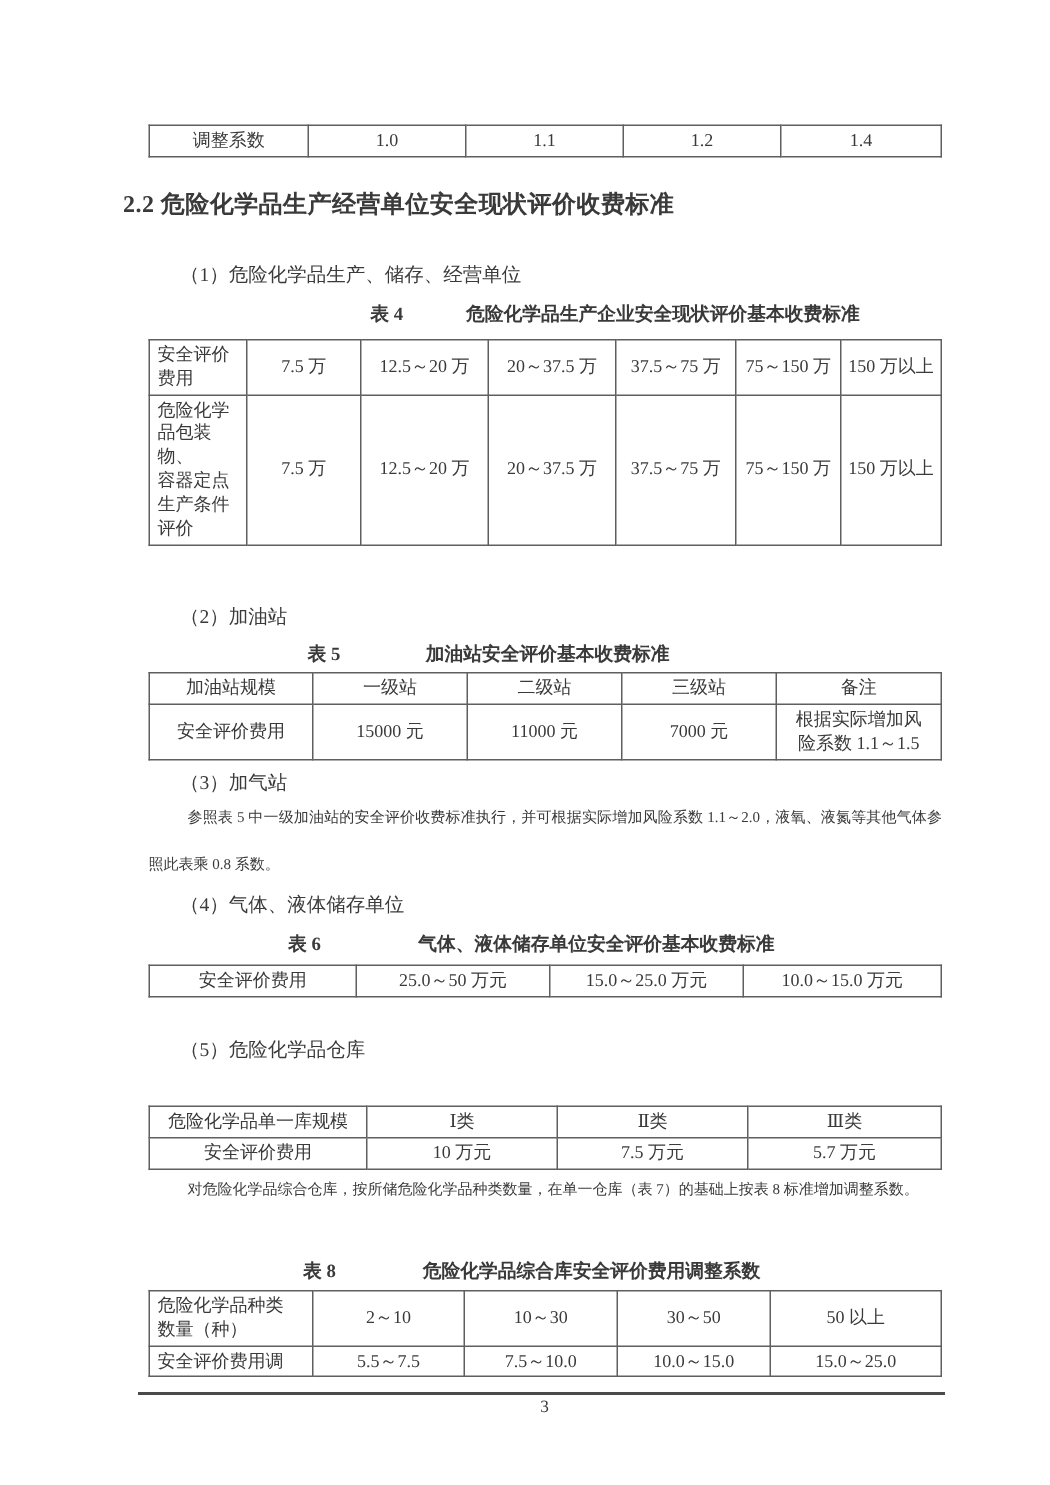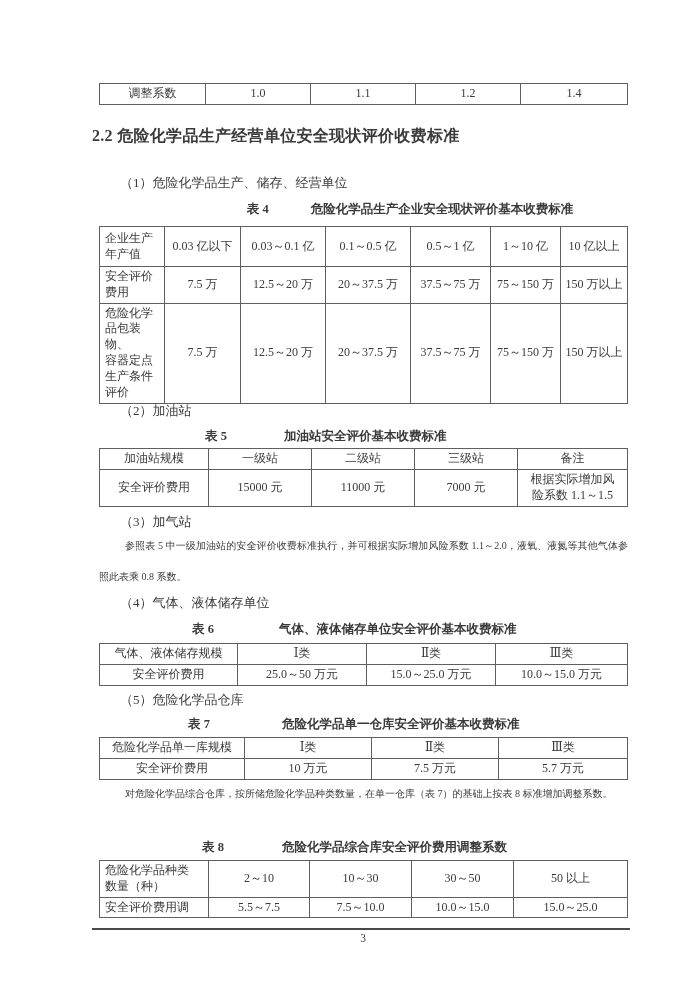--- a/index.html
+++ b/index.html
@@ -21,21 +21,21 @@
   .t5{top:448px;}
   .t5 .r0 td{height:16px;} .t5 .r1 td{height:29px;}
   .t6{top:643px;}
   .t6 .r0 td{height:14px;} .t6 .r1 td{height:13px;}
   .t7{top:737px;}
   .t7 .r0 td{height:13px;} .t7 .r1 td{height:13px;}
   .t8{top:860px;}
   .t8 .r0 td{height:30px;} .t8 .r1 td{height:14px;}
   .t8 td.label{text-align:left;padding-left:5px;margin-top:44px;}
   .heading{
-    position:absolute;left:92px;top:126px;font-size:16px;font-weight:bold;
+    position:absolute;left:82px;top:126px;font-size:16px;font-weight:bold;
     letter-spacing:0.3px;
   }
   .item{position:absolute;left:120px;font-size:13px;text-align:center;}
   .i1{top:174px;} .i2{top:402px;} .i3{top:513px;} .i4{top:594px;} .i5{top:691px;}
   .caption{
     position:absolute;left:99px;width:528px;box-sizing:border-box;
     font-weight:bold;font-size:12.5px;display:flex;align-items:baseline;
   }
   .cap4{top:201px;padding-left:94px;gap:42px;justify-content:center;}
   .cap5{top:428px;padding-left:106px;gap:57px;}
@@ -87,30 +87,20 @@
     <colgroup>
         <col style="width:65px">
         <col style="width:76px">
         <col style="width:85px">
         <col style="width:85px">
         <col style="width:80px">
         <col style="width:70px">
         <col style="width:67px">
       </colgroup>
     <tbody>
-        <tr class="r0">
-      <td class="label">企业生产
-年产值</td>
-      <td>0.03 亿以下</td>
-      <td>0.03～0.1 亿</td>
-      <td>0.1～0.5 亿</td>
-      <td>0.5～1 亿</td>
-      <td>1～10 亿</td>
-      <td>10 亿以上</td>
-    </tr>
     <tr class="r1">
       <td class="label">安全评价
 费用</td>
       <td>7.5 万</td>
       <td>12.5～20 万</td>
       <td>20～37.5 万</td>
       <td>37.5～75 万</td>
       <td>75～150 万</td>
       <td>150 万以上</td>
     </tr>
@@ -176,41 +166,31 @@
   </div>
 
   <table class="t6">
     <colgroup>
         <col style="width:138px">
         <col style="width:129px">
         <col style="width:129px">
         <col style="width:132px">
       </colgroup>
     <tbody>
-        <tr class="r0">
-      <td>气体、液体储存规模</td>
-      <td>Ⅰ类</td>
-      <td>Ⅱ类</td>
-      <td>Ⅲ类</td>
-    </tr>
     <tr class="r1">
       <td>安全评价费用</td>
       <td>25.0～50 万元</td>
       <td>15.0～25.0 万元</td>
       <td>10.0～15.0 万元</td>
     </tr>
   </tbody>
     </table>
 
   <div class="item i5">（5）危险化学品仓库</div>
 
-  <div class="caption cap7">
-    <span>表 7</span>
-    <span>危险化学品单一仓库安全评价基本收费标准</span>
-  </div>
 
   <table class="t7">
     <colgroup>
         <col style="width:145px">
         <col style="width:127px">
         <col style="width:127px">
         <col style="width:129px">
       </colgroup>
     <tbody>
         <tr class="r0">

